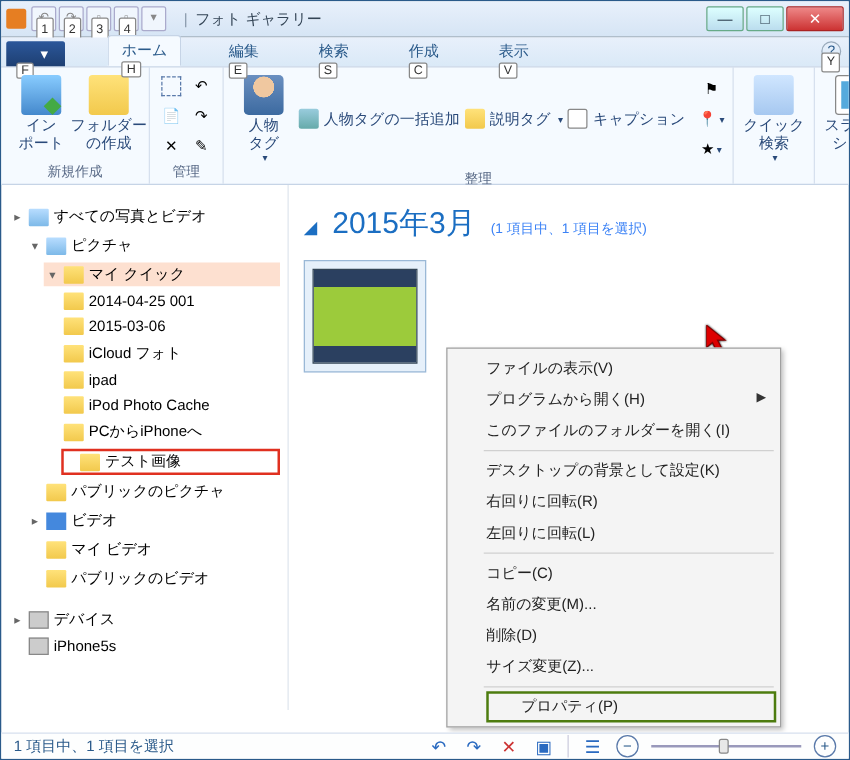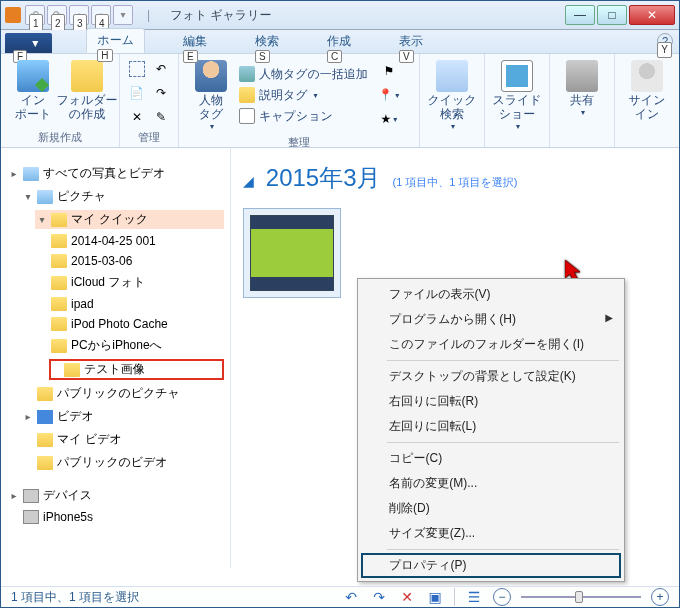--- a/index.html
+++ b/index.html
@@ -3,21 +3,21 @@
 <meta charset="utf-8">
 <style>
 * { box-sizing: border-box; margin: 0; padding: 0; font-family: "Meiryo UI", "Segoe UI", sans-serif; font-size: 12px; }
 body { background: #fff; width: 680px; height: 608px; overflow: hidden; border: 1px solid #2a5a8a; position: relative; }
 
 
 .titlebar { height: 29px; background: linear-gradient(#e8f0fb, #d6e5f5); display: flex; align-items: center; padding: 0 4px; border-bottom: 1px solid #9ab; }
 .titlebar .sysicon { width: 16px; height: 16px; background: #e67e22; border-radius: 2px; margin-right: 4px; }
 .titlebar .qat { display: flex; gap: 2px; margin-right: 8px; }
 .titlebar .qat .qbtn { width: 20px; height: 20px; border: 1px solid #aac; border-radius: 2px; background: #f0f6fd; color: #888; line-height: 18px; text-align: center; font-size: 10px; }
-.titlebar .title { color: #345; margin-left: 14px; }
+.titlebar .title { color: #345; }
 .titlebar .spacer { flex: 1; }
 .titlebar .winbtn { width: 30px; height: 20px; border: 1px solid #6a8; margin-left: 2px; text-align: center; line-height: 18px; background: linear-gradient(#dff,#bde); border-radius: 2px; color: #234; }
 .titlebar .winbtn.close { background: linear-gradient(#e88,#c33); color: #fff; border-color: #a22; width: 46px; }
 
 
 .ribbon-tabs { height: 24px; background: linear-gradient(#e8f0fb,#dae9f7); display: flex; align-items: flex-end; padding-left: 4px; border-bottom: 1px solid #c6d4e6; position: relative; }
 .ribbon-tabs .filetab { background: linear-gradient(#2b579a,#1e3f72); color: #fff; padding: 3px 14px; border-radius: 2px 2px 0 0; margin-right: 6px; position: relative; }
 .ribbon-tabs .filetab .key { position: absolute; bottom: -10px; left: 8px; background: #fff; border: 1px solid #888; padding: 0 3px; font-size: 10px; color: #333; border-radius: 2px; }
 .ribbon-tabs .tab { padding: 3px 10px; color: #2a5a8a; position: relative; margin-left: 28px; }
 .ribbon-tabs .tab.active { background: #f5faff; border: 1px solid #c6d4e6; border-bottom: 1px solid #f5faff; border-radius: 3px 3px 0 0; }
@@ -76,21 +76,21 @@
 .thumb .frame { border: 1px solid #9ab8d6; background: #e6f0fa; padding: 6px; }
 .thumb .img { width: 84px; height: 76px; background: linear-gradient(#2b4060 18%, #9ccb3b 18% 82%, #2b4060 82%); border: 1px solid #345; }
 .cursor { position: absolute; left: 334px; top: 112px; width: 0; height: 0; filter: drop-shadow(0 0 1px #000); }
 .cursor svg { position: absolute; }
 
 
 .ctxmenu { position: absolute; left: 356px; top: 277px; width: 268px; background: #f4f4f4; border: 1px solid #a0a0a0; box-shadow: 2px 2px 4px rgba(0,0,0,0.25); padding: 3px; }
 .ctxmenu .mi { padding: 4px 22px 4px 28px; color: #222; position: relative; white-space: nowrap; }
 .ctxmenu .mi .sub { position: absolute; right: 8px; top: 5px; font-size: 10px; color: #333; }
 .ctxmenu .sep { height: 1px; background: #d0d0d0; margin: 3px 2px 3px 26px; }
-.ctxmenu .mi.highlighted { border: 2px solid #0c4a6e; padding: 2px 20px 2px 26px; }
+.ctxmenu .mi.highlighted { border: 2px solid #4d7c0f; padding: 2px 20px 2px 26px; margin-left: 28px; }
 
 
 .statusbar { position: absolute; bottom: 0; left: 0; right: 0; height: 21px; border-top: 1px solid #d6e0ee; display: flex; align-items: center; padding: 0 10px; gap: 10px; color: #2a5a8a; background: #fdfefe; }
 .statusbar .spacer { flex: 1; }
 .statusbar .sicon { width: 18px; height: 16px; display: inline-flex; align-items: center; justify-content: center; color: #2a6ac0; font-size: 14px; }
 .statusbar .sicon.red { color: #c33; }
 .statusbar .slider { width: 120px; display: flex; align-items: center; gap: 6px; }
 .statusbar .slider .track { flex: 1; height: 2px; background: #99b; position: relative; }
 .statusbar .slider .knob { position: absolute; left: 45%; top: -5px; width: 8px; height: 12px; background: #e8e8e8; border: 1px solid #888; border-radius: 2px; }
 .statusbar .circle { width: 18px; height: 18px; border: 1px solid #5a7aaa; border-radius: 50%; text-align: center; line-height: 16px; color: #2a5a8a; font-size: 12px; }
@@ -164,21 +164,21 @@
     <div class="glabel">管理</div>
   </div>
   <div class="rgroup" style="flex:1">
     <div class="grow">
       <div class="bigbtn">
           <div class="ico person"></div>
           <span style="white-space:pre">人物
 タグ</span>
           <span class="dropcaret">▾</span>
         </div>
-      <div style="display:flex;flex-direction:column;gap:4px;justify-content:center">
+      <div style="display:flex;flex-direction:row;gap:4px;justify-content:center">
         <div class="labelrow">
             <span class="labelrowico" style="background:linear-gradient(#9cd,#6aa)"></span>
             <span>人物タグの一括追加</span>
           </div>
         <div class="labelrow">
             <span class="labelrowico"></span>
             <span>説明タグ</span>
             <span class="dropcaret">▾</span>
           </div>
         <div class="labelrow">

